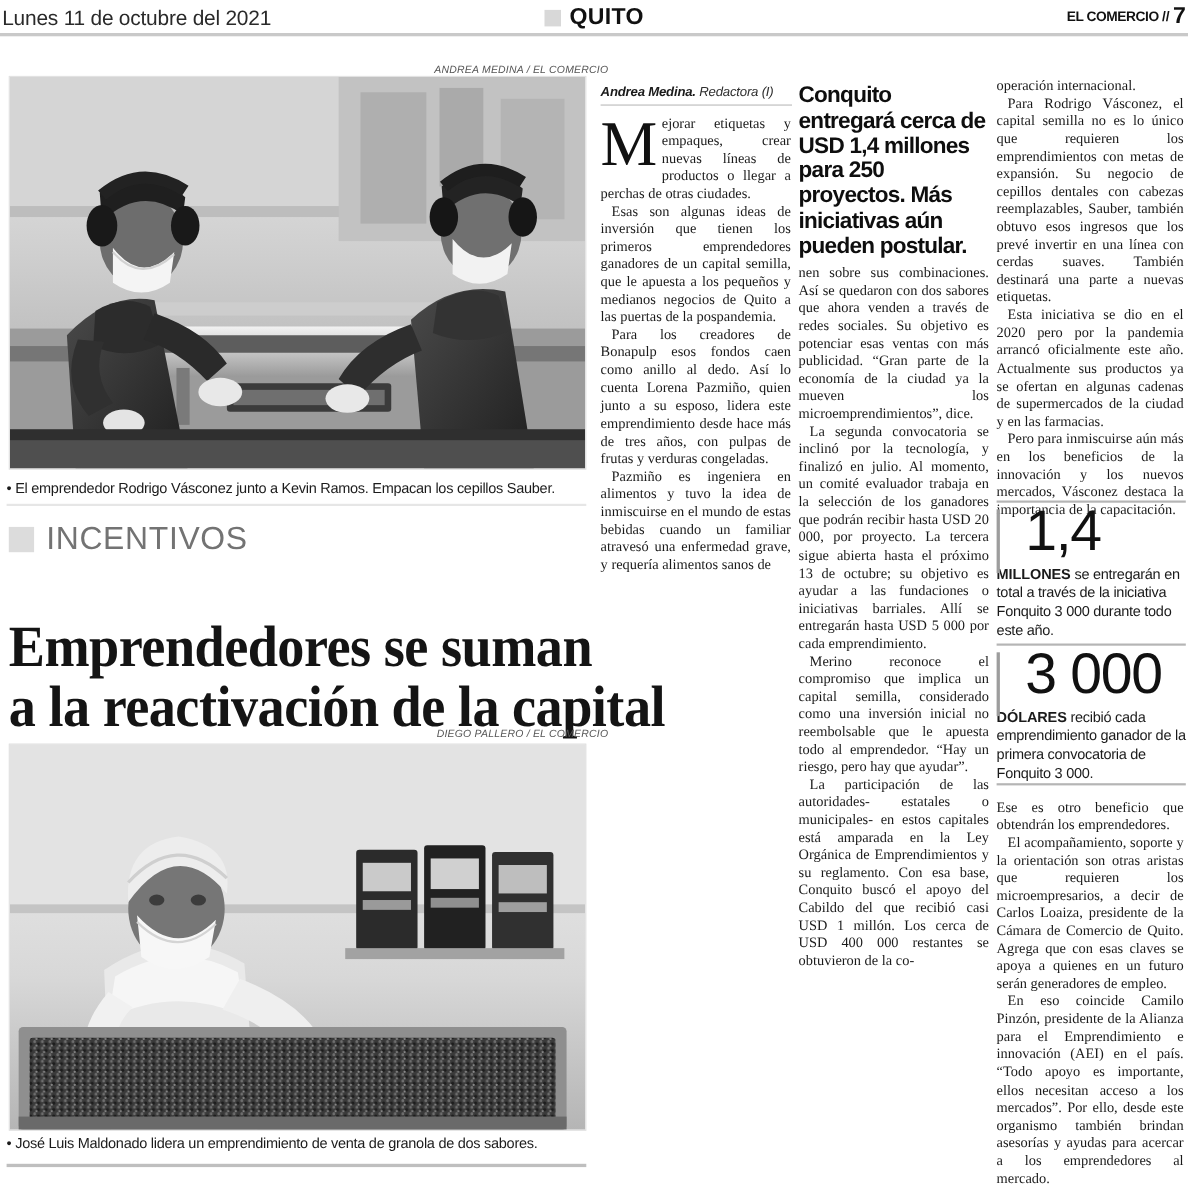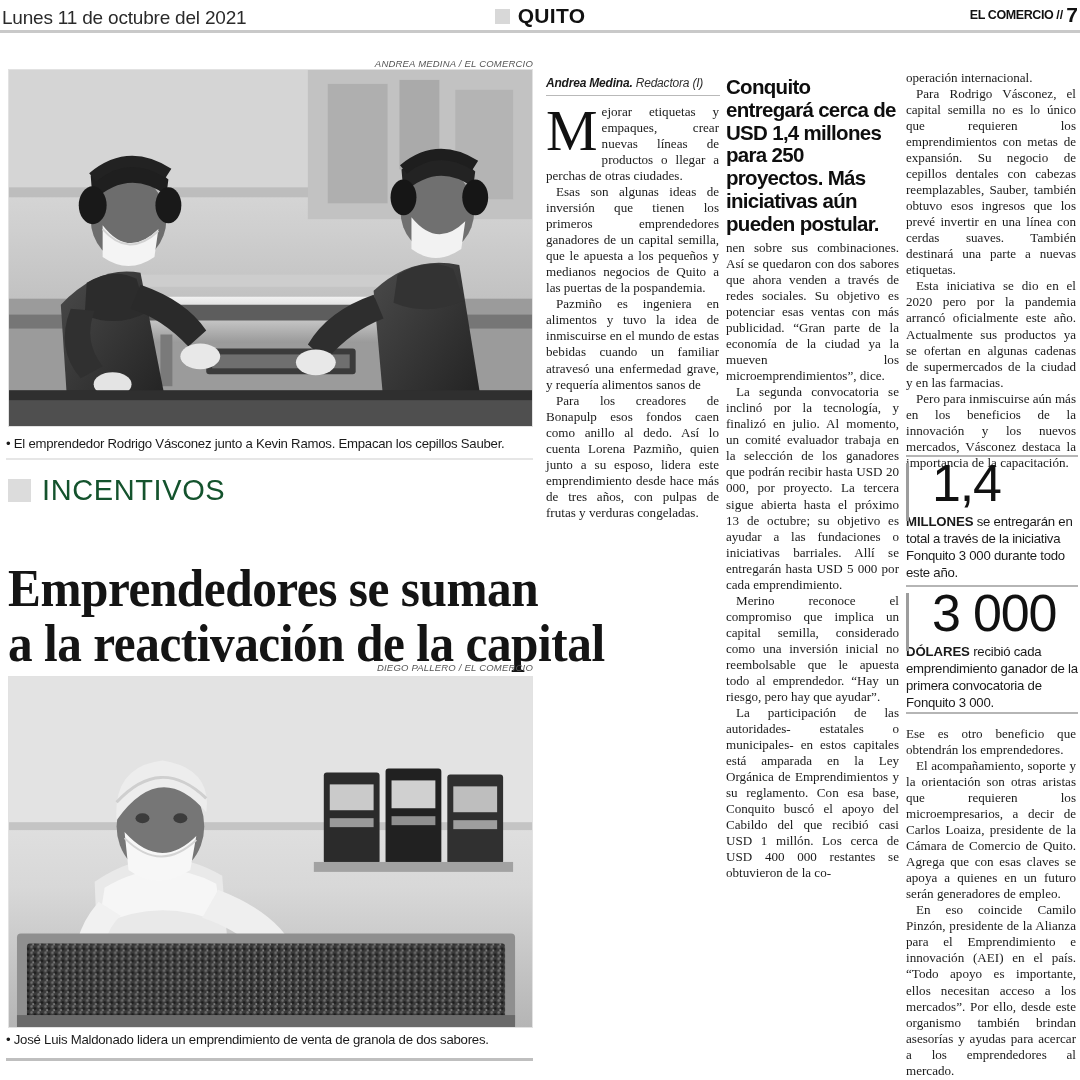--- a/index.html
+++ b/index.html
@@ -42,21 +42,21 @@
   .mh-page  { font-weight:bold; font-size:21px; color:#111; line-height:1; }
   .mh-rule {
     position:absolute; top:30px; left:0; width:1080px; height:3px;
     background:#c9c9c9;
   }
 
   
   .credit {
     font-family:"Liberation Sans", sans-serif;
     font-style:italic; font-size:9.5px; letter-spacing:0.2px;
-    color:#555; text-align:right;
+    color:#555; text-align:right;margin-left:20px;
   }
   #photo-top-credit { position:absolute; left:0; top:58px; width:533px; }
   #photo-top {
     position:absolute; left:8px; top:69px; width:525px; height:358px;
     overflow:hidden; background:#efefef; border:1px solid #e2e2e2;
   }
   #photo-bottom-credit { position:absolute; left:0; top:662px; width:533px; }
   #photo-bottom {
     position:absolute; left:8px; top:676px; width:525px; height:352px;
     overflow:hidden; background:#efefef; border:1px solid #e2e2e2;
@@ -78,21 +78,21 @@
   #rule-under-caption-bottom { left:6px; top:1058px; width:527px; height:3px; background:#bfbfbf; }
 
   
   #section-kicker {
     position:absolute; left:8px; top:474px;
     display:flex; align-items:center; gap:11px;
   }
   .kicker-square { width:23px; height:23px; background:#dcdcdc; }
   .kicker-text {
     font-family:"Liberation Sans", sans-serif;
-    font-size:29px; letter-spacing:0.6px; color:#14532d; font-weight:400;
+    font-size:29px; letter-spacing:0.6px; color:#737373; font-weight:400;
   }
   #headline {
     position:absolute; left:8px; top:525px; width:712px;
     font-family:"Liberation Serif", serif;
     font-weight:bold; color:#141414;
     font-size:53px; line-height:1.04; letter-spacing:-0.5px;
     transform:scaleX(0.93); transform-origin:left top;
   }
   .hl-line { display:block; white-space:nowrap; }
 
@@ -342,22 +342,22 @@
 </div>
 <div id="byline-rule"></div>
 
 <div id="lead">Conquito entregará cerca de USD 1,4 millones para 250 proyectos. Más iniciativas aún pueden postular.</div>
 
 <div id="col1" class="col">
   <p class="noindent">
     <span class="dropcap">M</span><span>ejorar etiquetas y empaques, crear nuevas líneas de productos o llegar a perchas de otras ciudades.</span>
   </p>
   <p><span>Esas son algunas ideas de inversión que tienen los primeros emprendedores ganadores de un capital semilla, que le apuesta a los pequeños y medianos negocios de Quito a las puertas de la pospandemia.</span></p>
+  <p><span>Para los creadores de Bonapulp esos fondos caen como anillo al dedo. Así lo cuenta Lorena Pazmiño, quien junto a su esposo, lidera este emprendimiento desde hace más de tres años, con pulpas de frutas y verduras congeladas.</span></p>
   <p><span>Pazmiño es ingeniera en alimentos y tuvo la idea de inmiscuirse en el mundo de estas bebidas cuando un familiar atravesó una enfermedad grave, y requería alimentos sanos de</span></p>
-  <p><span>Para los creadores de Bonapulp esos fondos caen como anillo al dedo. Así lo cuenta Lorena Pazmiño, quien junto a su esposo, lidera este emprendimiento desde hace más de tres años, con pulpas de frutas y verduras congeladas.</span></p>
 </div>
 
 <div id="col2" class="col">
   <p class="noindent"><span>nen sobre sus combinaciones. Así se quedaron con dos sabores que ahora venden a través de redes sociales. Su objetivo es potenciar esas ventas con más publicidad. “Gran parte de la economía de la ciudad ya la mueven los microemprendimientos”, dice.</span></p>
   <p><span>La segunda convocatoria se inclinó por la tecnología, y finalizó en julio. Al momento, un comité evaluador trabaja en la selección de los ganadores que podrán recibir hasta USD 20 000, por proyecto. La tercera sigue abierta hasta el próximo 13 de octubre; su objetivo es ayudar a las fundaciones o iniciativas barriales. Allí se entregarán hasta USD 5 000 por cada emprendimiento.</span></p>
   <p><span>Merino reconoce el compromiso que implica un capital semilla, considerado como una inversión inicial no reembolsable que le apuesta todo al emprendedor. “Hay un riesgo, pero hay que ayudar”.</span></p>
   <p><span>La participación de las autoridades- estatales o municipales- en estos capitales está amparada en la Ley Orgánica de Emprendimientos y su reglamento. Con esa base, Conquito buscó el apoyo del Cabildo del que recibió casi USD 1 millón. Los cerca de USD 400 000 restantes se obtuvieron de la co-</span></p>
 </div>
 
 <div id="col3a" class="col">

